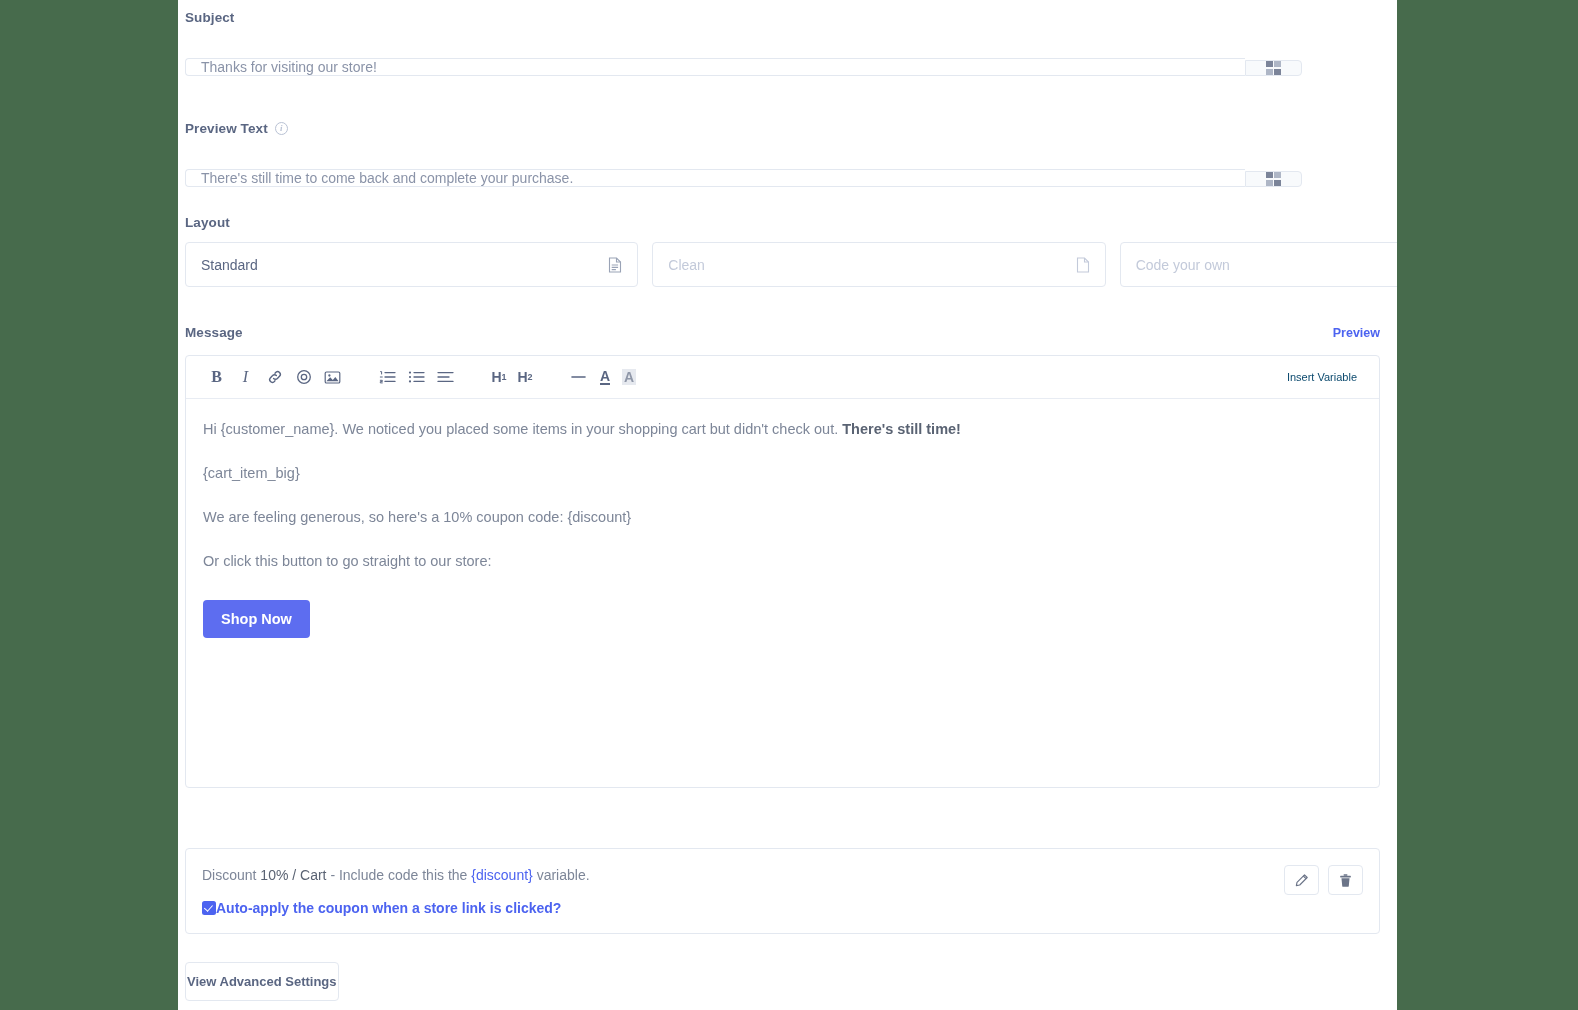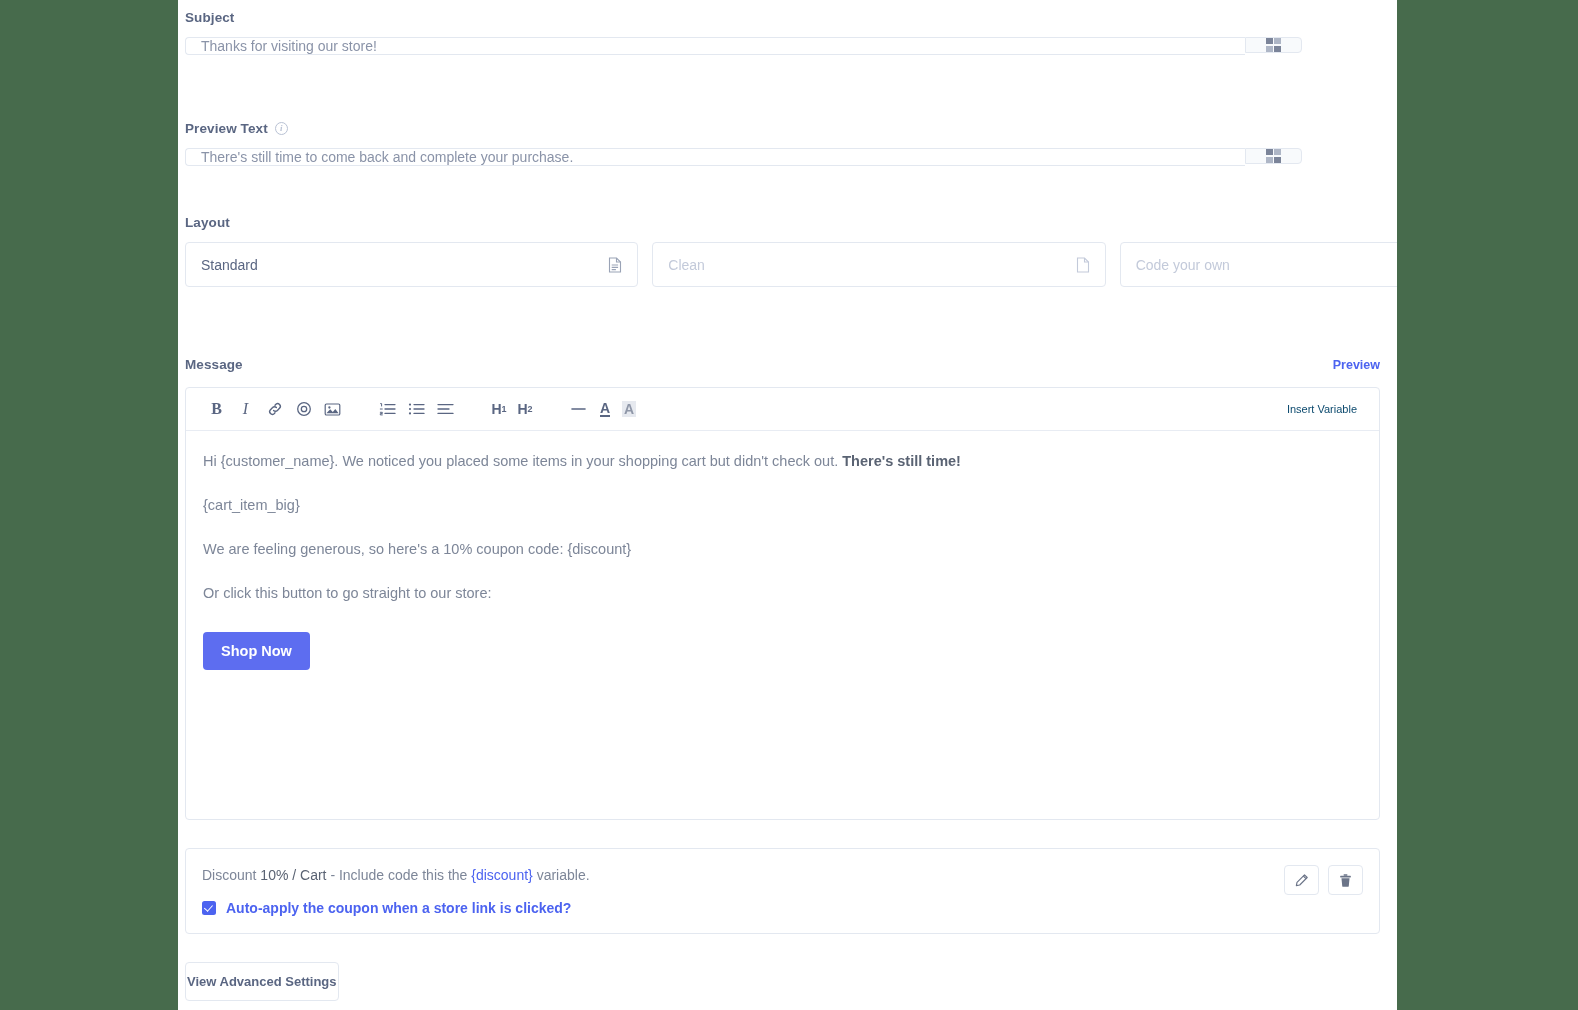--- a/index.html
+++ b/index.html
@@ -50,21 +50,21 @@
     line-height: 11px;
     text-align: center;
     font-style: italic;
     font-family: "Liberation Serif", serif;
     display: inline-block;
   }
 
   
   .input-row {
     display: flex;
-    align-items: flex-start;
+    align-items: flex-end;
     width: 1117px;
     height: 39px;
   }
   .text-input {
     flex: 1;
     border: 1px solid #e3e8f0;
     border-right: none;
     border-radius: 4px 0 0 4px;
     background: #fff;
     font-size: 14px;
@@ -199,21 +199,20 @@
   .discount-line {
     font-size: 14px;
     color: #7d8698;
   }
   .discount-line b { color: #5a6373; font-weight: normal; }
   .var-token { color: #4c63f0; }
   .discount-check {
     margin-top: 17px;
     display: flex;
     align-items: center;
-    gap: 10px;
   }
   .cbox {
     width: 14px; height: 14px;
     background: #4c63f0;
     border-radius: 2.5px;
     position: relative;
     cursor: pointer;
     flex: none;
   }
   .cbox::after {
@@ -338,21 +337,21 @@
               <path d="M5.5 3 1.5 7l4 4"></path>
               <path d="M13.5 3 17.5 7l-4 4"></path>
               <path d="M11 1.6 8 12.4"></path>
             </svg>
           </span>
         </div>
 
       </div>
     </div>
 
-    <div class="blk" style="left:0;top:325px;margin-top:32px;">
+    <div class="blk" style="left:0;top:325px;">
       <div class="message-head">
         <div class="field-label">
           <span>Message</span>
         </div>
         <span class="preview-link">Preview</span>
       </div>
 
       <div class="editor" style="margin-top:15px;">
         <div class="editor-toolbar">
 

